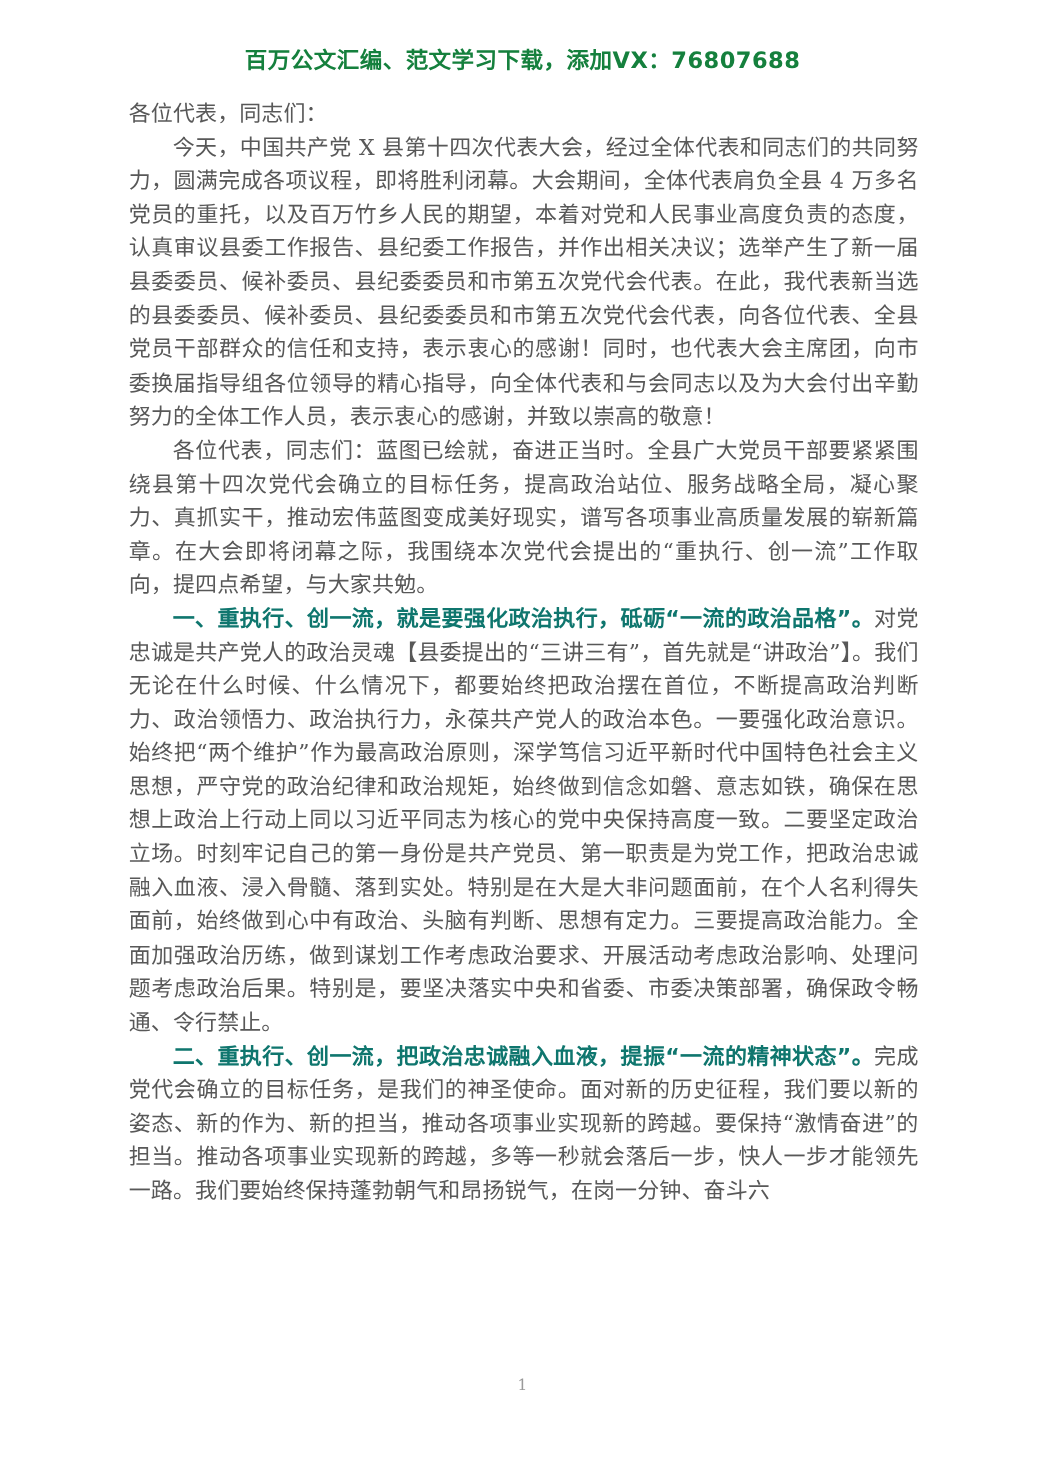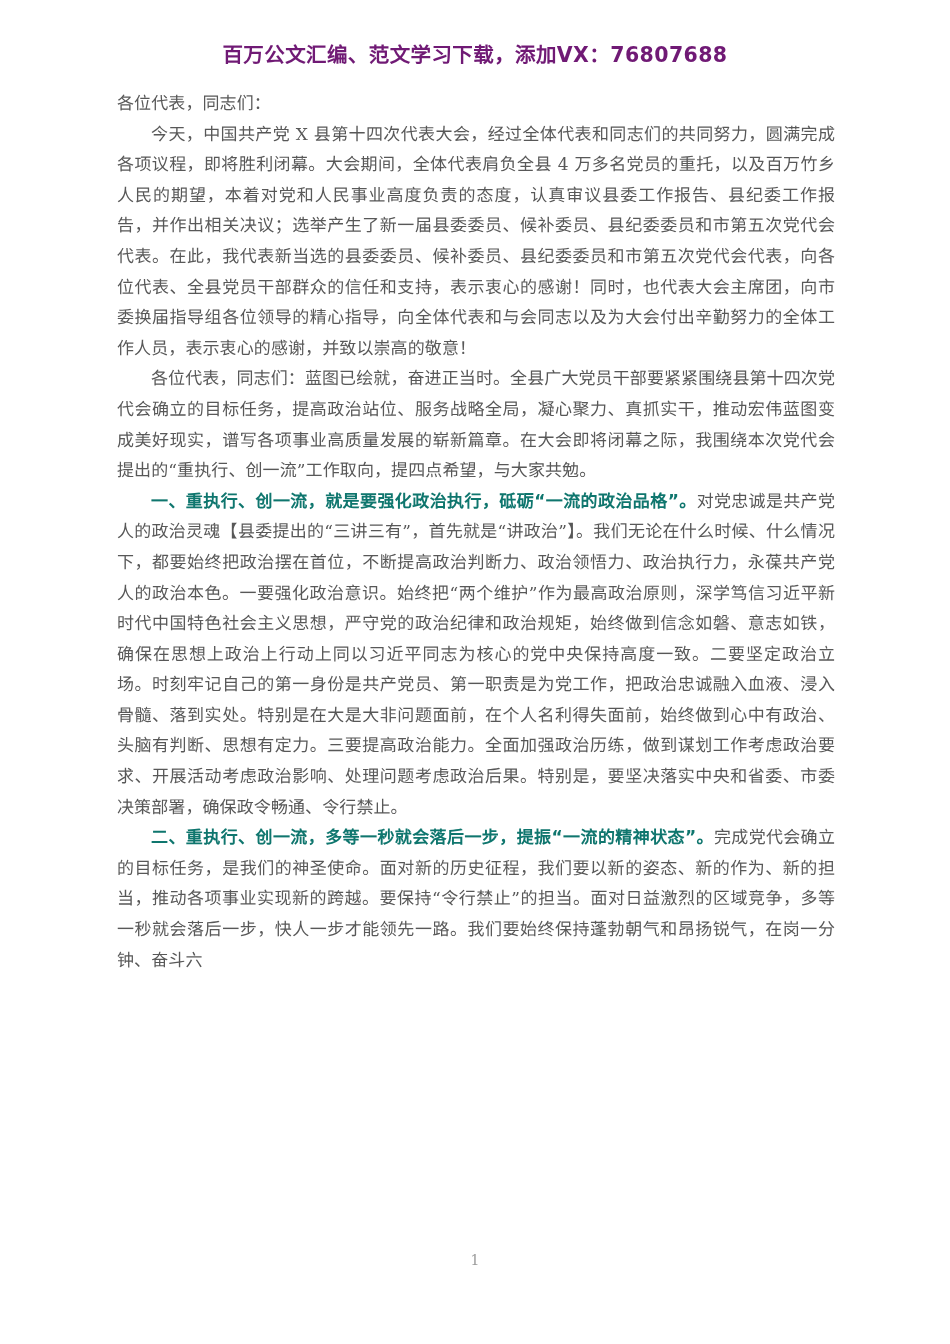--- a/index.html
+++ b/index.html
@@ -18,36 +18,36 @@
     background: #ffffff;
     overflow: hidden;
     box-sizing: border-box;
   }
   .promo-banner {
     position: absolute;
     top: 38px;
     left: 0;
     width: 950px;
     text-align: center;
-    color: #701a75;
+    color: #15803d;
     font-size: 20.5px;
     font-weight: 700;
     letter-spacing: 0.4px;
     font-family: "DejaVu Sans", "Liberation Sans", sans-serif;
     white-space: nowrap;
   }
   .doc-body {
     position: absolute;
     top: 88px;
     left: 117px;
     width: 718px;
   }
   .para {
     margin: 0 0 0 0;
-    font-size: 17px;
+    font-size: 20px;
     line-height: 30.6px;
     color: #585858;
     text-align: justify;
     text-justify: inter-ideograph;
     letter-spacing: 0.1px;
     font-family: "DejaVu Serif", "Liberation Serif", serif;
   }
   .para.indent {
     text-indent: 2em;
   }
@@ -88,20 +88,20 @@
     <p class="para indent">今天，中国共产党 X 县第十四次代表大会，经过全体代表和同志们的共同努力，圆满完成各项议程，即将胜利闭幕。大会期间，全体代表肩负全县 4 万多名党员的重托，以及百万竹乡人民的期望，本着对党和人民事业高度负责的态度，认真审议县委工作报告、县纪委工作报告，并作出相关决议；选举产生了新一届县委委员、候补委员、县纪委委员和市第五次党代会代表。在此，我代表新当选的县委委员、候补委员、县纪委委员和市第五次党代会代表，向各位代表、全县党员干部群众的信任和支持，表示衷心的感谢！同时，也代表大会主席团，向市委换届指导组各位领导的精心指导，向全体代表和与会同志以及为大会付出辛勤努力的全体工作人员，表示衷心的感谢，并致以崇高的敬意！</p>
 
 
     <p class="para indent">各位代表，同志们：蓝图已绘就，奋进正当时。全县广大党员干部要紧紧围绕县第十四次党代会确立的目标任务，提高政治站位、服务战略全局，凝心聚力、真抓实干，推动宏伟蓝图变成美好现实，谱写各项事业高质量发展的崭新篇章。在大会即将闭幕之际，我围绕本次党代会提出的“重执行、创一流”工作取向，提四点希望，与大家共勉。</p>
 
     <div class="section-block">
       <p class="para indent"><span class="heading-run">一、重执行、创一流，就是要强化政治执行，砥砺“一流的政治品格”。</span><span>对党忠诚是共产党人的政治灵魂【县委提出的“三讲三有”，首先就是“讲政治”】。我们无论在什么时候、什么情况下，都要始终把政治摆在首位，不断提高政治判断力、政治领悟力、政治执行力，永葆共产党人的政治本色。一要强化政治意识。始终把“两个维护”作为最高政治原则，深学笃信习近平新时代中国特色社会主义思想，严守党的政治纪律和政治规矩，始终做到信念如磐、意志如铁，确保在思想上政治上行动上同以习近平同志为核心的党中央保持高度一致。二要坚定政治立场。时刻牢记自己的第一身份是共产党员、第一职责是为党工作，把政治忠诚融入血液、浸入骨髓、落到实处。特别是在大是大非问题面前，在个人名利得失面前，始终做到心中有政治、头脑有判断、思想有定力。三要提高政治能力。全面加强政治历练，做到谋划工作考虑政治要求、开展活动考虑政治影响、处理问题考虑政治后果。特别是，要坚决落实中央和省委、市委决策部署，确保政令畅通、令行禁止。</span></p>
     </div>
 
     <div class="section-block">
-      <p class="para indent"><span class="heading-run">二、重执行、创一流，多等一秒就会落后一步，提振“一流的精神状态”。</span><span>完成党代会确立的目标任务，是我们的神圣使命。面对新的历史征程，我们要以新的姿态、新的作为、新的担当，推动各项事业实现新的跨越。要保持“令行禁止”的担当。面对日益激烈的区域竞争，多等一秒就会落后一步，快人一步才能领先一路。我们要始终保持蓬勃朝气和昂扬锐气，在岗一分钟、奋斗六</span></p>
+      <p class="para indent"><span class="heading-run">二、重执行、创一流，把政治忠诚融入血液，提振“一流的精神状态”。</span><span>完成党代会确立的目标任务，是我们的神圣使命。面对新的历史征程，我们要以新的姿态、新的作为、新的担当，推动各项事业实现新的跨越。要保持“激情奋进”的担当。推动各项事业实现新的跨越，多等一秒就会落后一步，快人一步才能领先一路。我们要始终保持蓬勃朝气和昂扬锐气，在岗一分钟、奋斗六</span></p>
     </div>
 
   </div>
 
   <div class="page-number">1</div>
 
 </div>
 
 </body></html>

